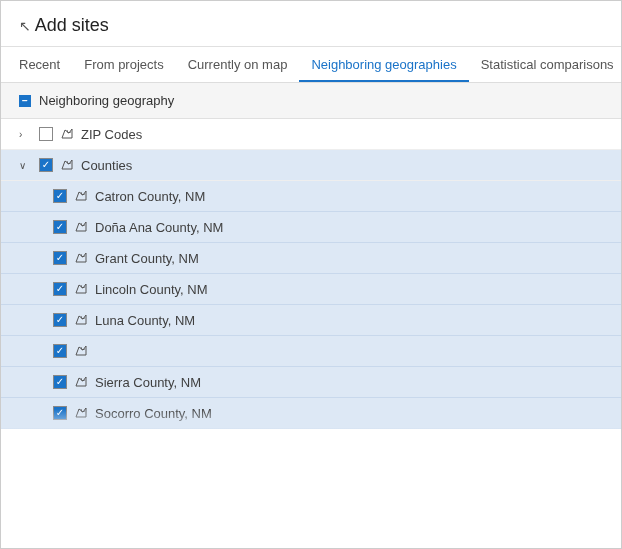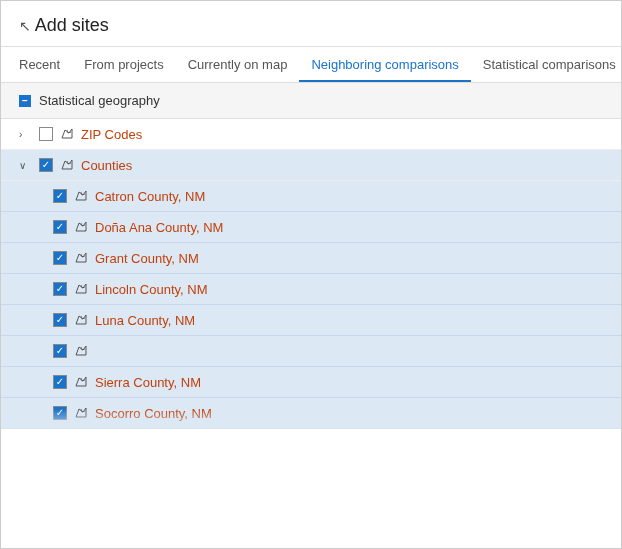--- a/index.html
+++ b/index.html
@@ -138,21 +138,21 @@
       align-items: center;
       justify-content: center;
       flex-shrink: 0;
     }
     .geo-icon svg {
       width: 14px;
       height: 14px;
     }
     .item-label {
       font-size: 13px;
-      color: #c2410c;
+      color: #404040;
     }
     .bottom-fade {
       position: relative;
     }
     .bottom-fade::after {
       content: '';
       position: absolute;
       bottom: 0;
       left: 0;
       right: 0;
@@ -170,29 +170,29 @@
     <div class="header-title">
       <span class="cursor-icon">↖</span>
       <span>Add sites</span>
     </div>
   </div>
 
   <div class="tabs">
   <div class="tab">Recent</div>
       <div class="tab">From projects</div>
       <div class="tab">Currently on map</div>
-      <div class="tab active">Neighboring comparisons</div>
+      <div class="tab active">Neighboring geographies</div>
       <div class="tab">Statistical comparisons</div>
     </div>
 
   <div class="content">
 
     <div class="section-header">
       <span class="minus-icon">−</span>
-      <span>Statistical geography</span>
+      <span>Neighboring geography</span>
     </div>
 
     <div class="tree">
     <div class="tree-item">
     <span class="expand-arrow">›</span>
     <div class="checkbox unchecked"></div>
     <span class="geo-icon">
             <svg viewBox="0 0 14 14" fill="none" xmlns="http://www.w3.org/2000/svg">
     <path d="M2 11 L5 3 L9 6 L12 2 L12 11 L2 11 Z" stroke="#555" stroke-width="1" fill="none"></path>
     <path d="M7 3 L8 6 L11 5" stroke="#555" stroke-width="0.8" fill="none"></path>

